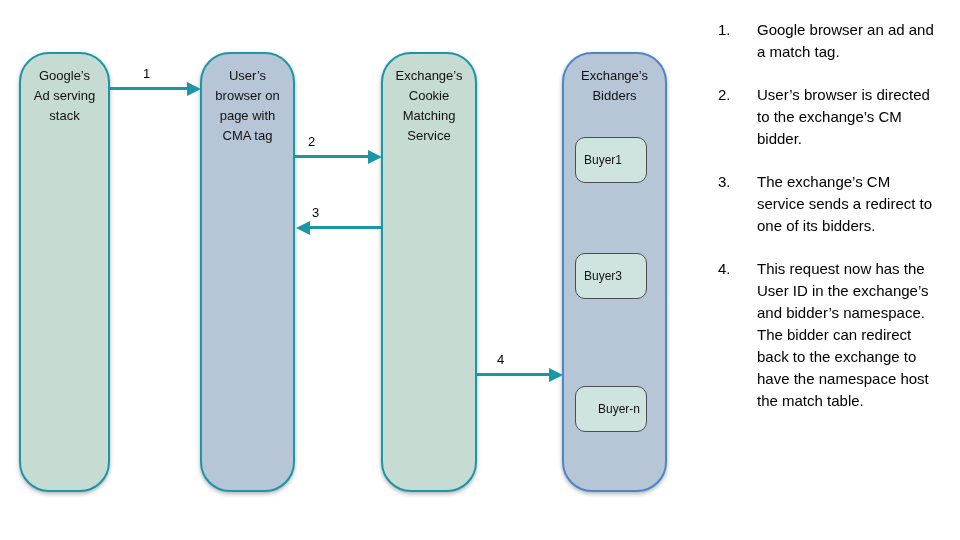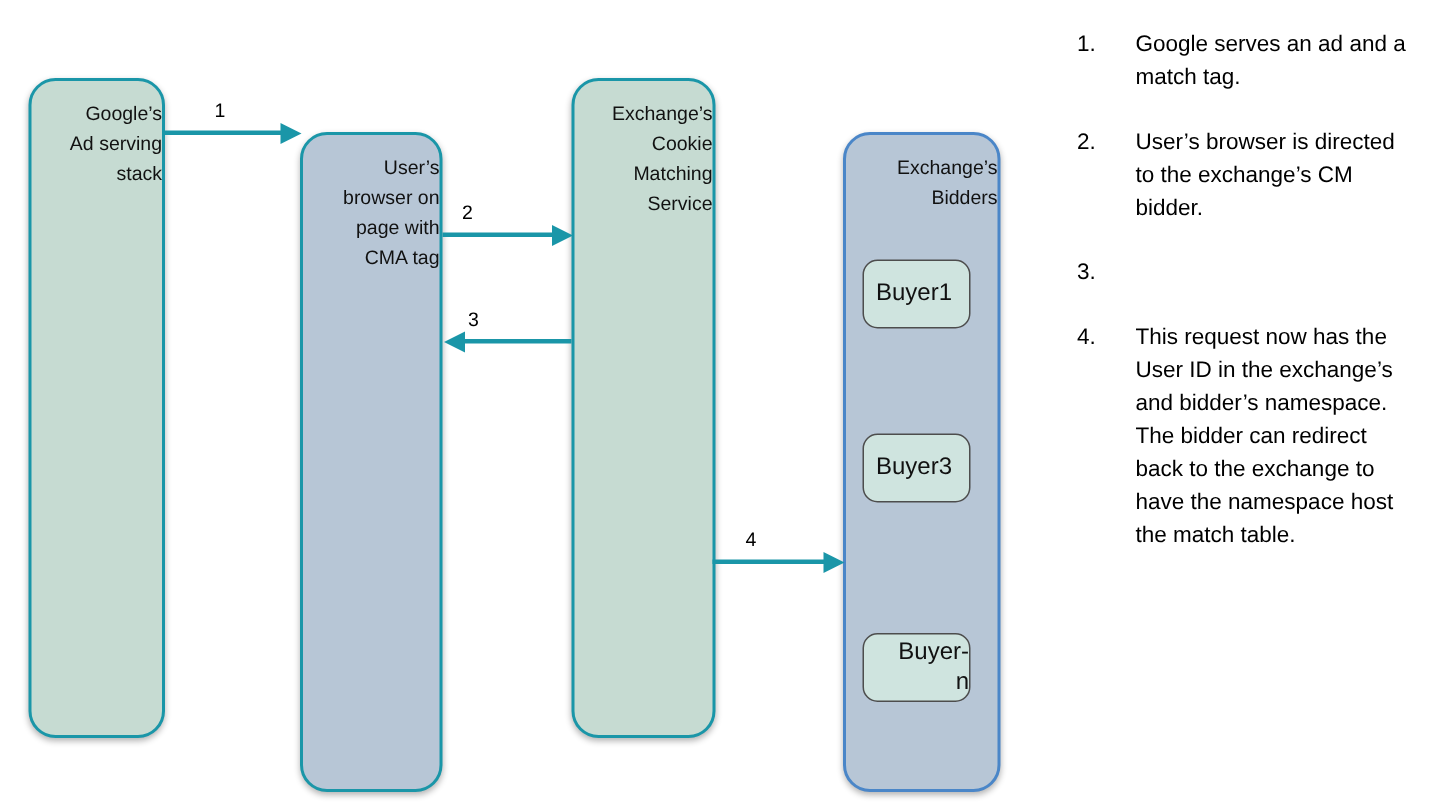--- a/index.html
+++ b/index.html
@@ -11,43 +11,43 @@
     overflow: hidden;
     font-family: "Liberation Sans", sans-serif;
     color: #111;
   }
 
   
   .node {
     position: absolute;
     box-sizing: border-box;
     border: 2px solid var(--teal, #1a96a8);
-    border-radius: 18px;
+    border-radius: 30px;
     box-shadow: 0 2px 4px rgba(0,0,0,0.30);
-    text-align: right;
+    text-align: center;
     font-size: 13px;
     line-height: 20px;
     padding-top: 12px;
   }
   .node.green { background: var(--green-fill, #c6dbd2); }
-  .node.blue  { background: var(--blue-fill, #b7c6d6); margin-top: 36px; }
+  .node.blue  { background: var(--blue-fill, #b7c6d6); }
   .node.blue-border { border-color: var(--blue-border, #4a86c8); }
   .node-label { white-space: pre-line; }
 
   
   .buyer {
     position: absolute;
     box-sizing: border-box;
     left: 11px;
     width: 72px;
     height: 46px;
     background: var(--buyer-fill, #cfe4df);
     border: 1px solid #4d4d4d;
     border-radius: 10px;
-    font-size: 16px;
+    font-size: 12px;
     display: flex;
     align-items: center;
     padding-left: 8px;
   }
 
   
   .arrow { position: absolute; height: 3px; }
   .arrow .line {
     position: absolute; top: 0; height: 3px;
     background: var(--teal, #1a96a8);
@@ -139,28 +139,29 @@
 
   <div class="arrow right" style="left:475px; top:373px; width:87px;">
     <div class="num" style="left:22px;">4</div>
     <div class="line"></div>
     <div class="head"></div>
   </div>
 
   <div class="steps">
     <div class="step">
       <div class="step-num">1.</div>
-      <div class="step-text">Google serves an ad and a match tag.</div>
+      <div class="step-text">Google browser an ad and a match tag.</div>
     </div>
     <div class="step">
       <div class="step-num">2.</div>
       <div class="step-text">User’s browser is directed to the exchange’s CM bidder.</div>
     </div>
     <div class="step">
       <div class="step-num">3.</div>
+      <div class="step-text">The exchange’s CM service sends a redirect to one of its bidders.</div>
     </div>
     <div class="step">
       <div class="step-num">4.</div>
       <div class="step-text">This request now has the User ID in the exchange’s and bidder’s namespace. The bidder can redirect back to the exchange to have the namespace host the match table.</div>
     </div>
   </div>
 
 </div>
 
 </body></html>

